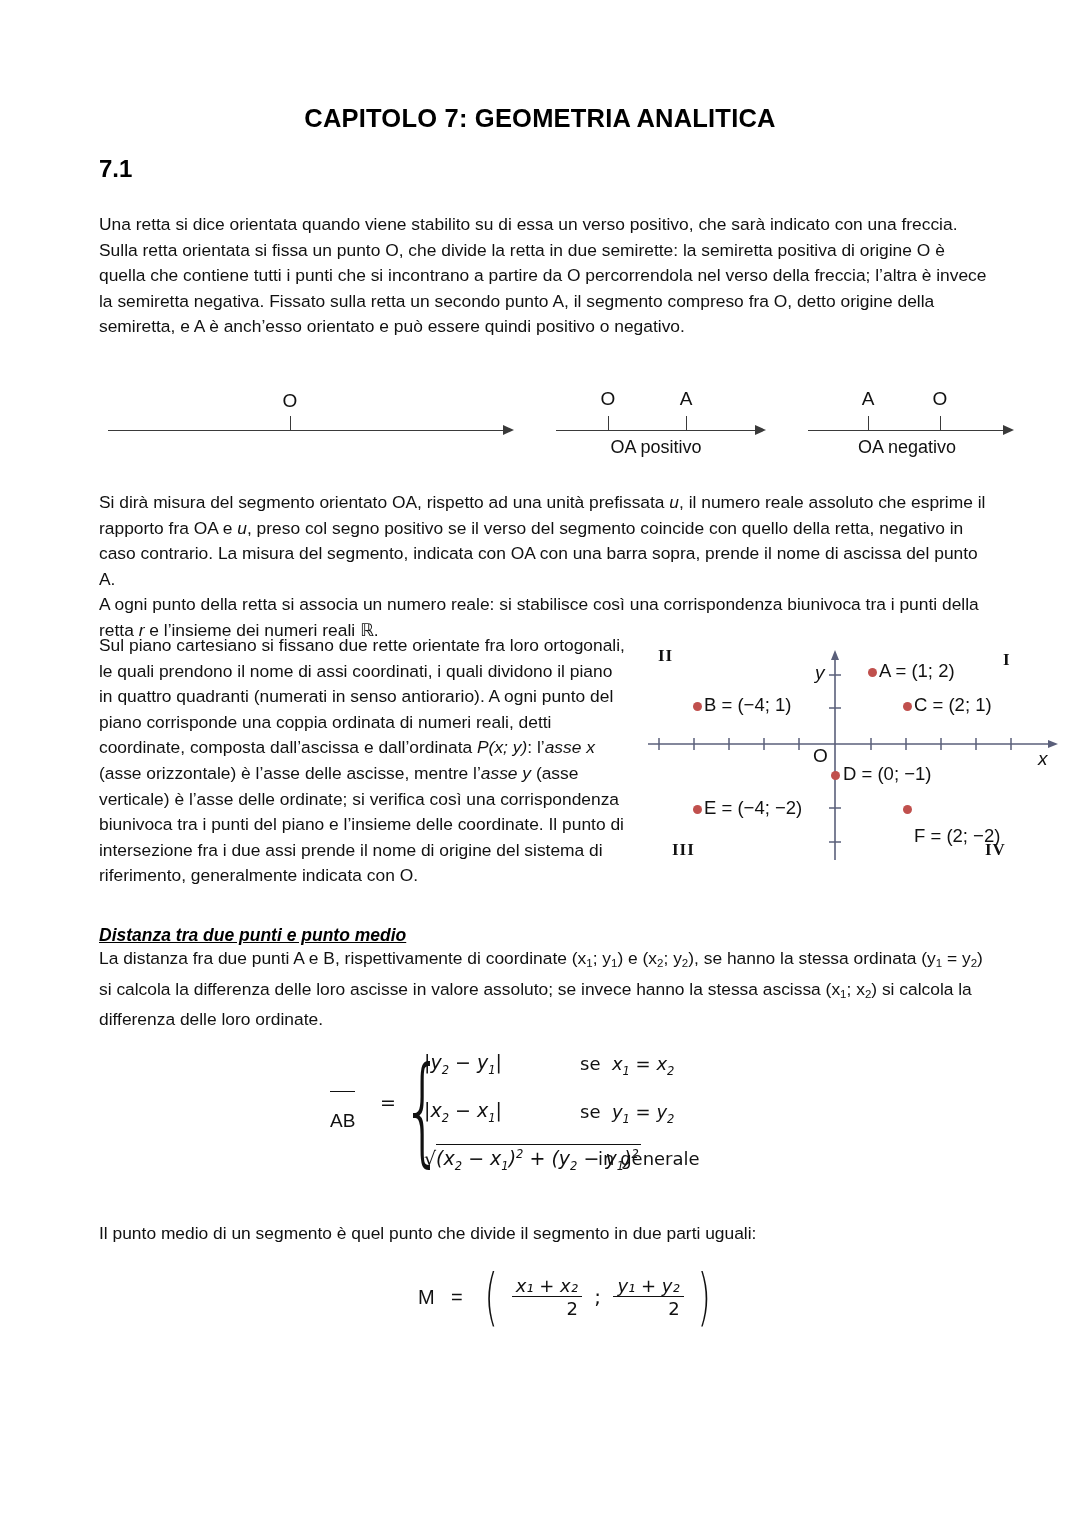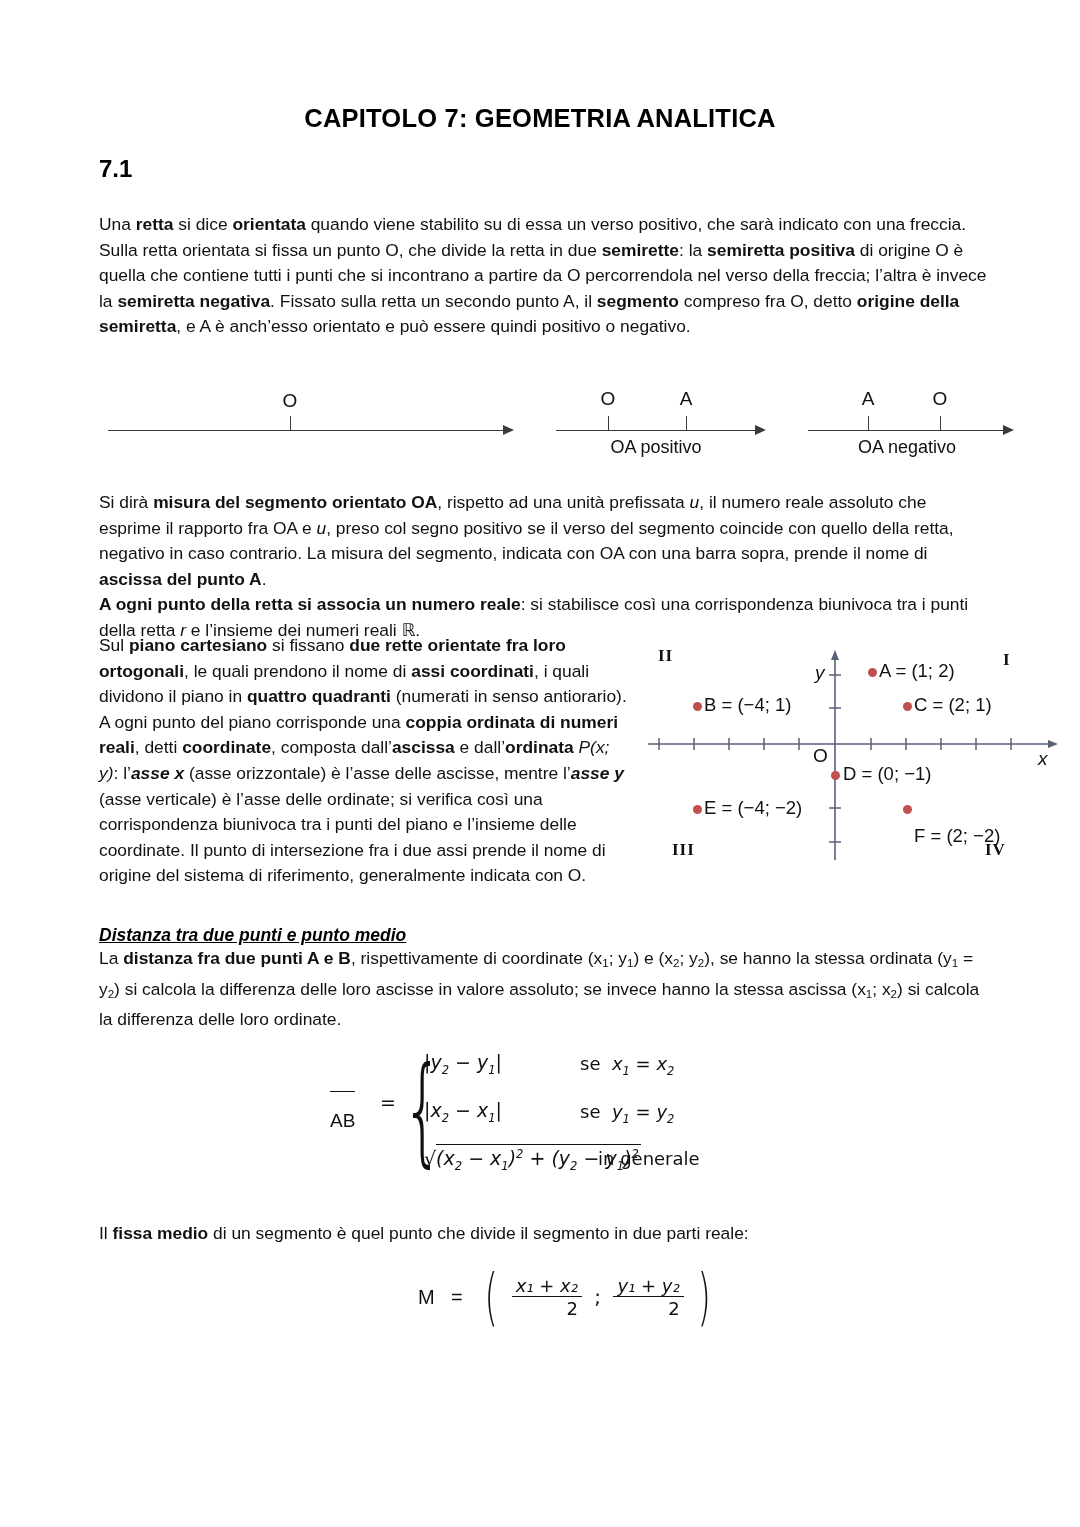--- a/index.html
+++ b/index.html
@@ -60,21 +60,21 @@
     line-height: 25.6px;
     text-align: left;
     color: #111;
   }
   #para-1 { left: 99px; top: 212px; width: 888px; }
   #para-2 { left: 99px; top: 490px; width: 888px; }
   #para-3 { left: 99px; top: 633px; width: 530px; }
   #para-4 { left: 99px; top: 946px; width: 888px; }
   #para-5 { left: 99px; top: 1221px; width: 888px; }
 
-  b { font-weight: bold; }
+  b { font-weight: normal; }
   i { font-style: italic; }
   .sub { font-size: 11.5px; vertical-align: -3px; }
   .bbR { font-family: "DejaVu Sans", sans-serif; }
 
   
   .numline-area {
     position: absolute;
     left: 0; top: 375px;
     width: 1080px;
     height: 95px;
@@ -350,21 +350,21 @@
     <div class="fd-row fd-r1">|<i>y</i><sub>2</sub> − <i>y</i><sub>1</sub>|</div>
     <div class="fd-cond fd-c1">se&nbsp;&nbsp;<span class="ital"><i>x</i><sub>1</sub></span> = <span class="ital"><i>x</i><sub>2</sub></span></div>
 
     <div class="fd-row fd-r2">|<i>x</i><sub>2</sub> − <i>x</i><sub>1</sub>|</div>
     <div class="fd-cond fd-c2">se&nbsp;&nbsp;<span class="ital"><i>y</i><sub>1</sub></span> = <span class="ital"><i>y</i><sub>2</sub></span></div>
 
     <div class="fd-row fd-r3"><span class="sqrt-wrap">√</span><span class="sqrt-bar">(<i>x</i><sub>2</sub> − <i>x</i><sub>1</sub>)<sup>2</sup> + (<i>y</i><sub>2</sub> − <i>y</i><sub>1</sub>)<sup>2</sup></span></div>
     <div class="fd-cond fd-c3">in generale</div>
   </div>
 
-  <div id="para-5" class="para"><span>Il </span><b>fissa medio</b><span> di un segmento è quel punto che divide il segmento in due parti reale:</span></div>
+  <div id="para-5" class="para"><span>Il </span><b>punto medio</b><span> di un segmento è quel punto che divide il segmento in due parti uguali:</span></div>
 
   <div class="formula-mid">
     <span class="fm-m">M</span>
     <span class="fm-m" style="padding:0 10px;">=</span>
     <span class="paren">(</span>
     <span class="frac">
       <span class="num">x₁ + x₂</span>
       <span class="den">2</span>
     </span>
     <span class="semi">;</span>

